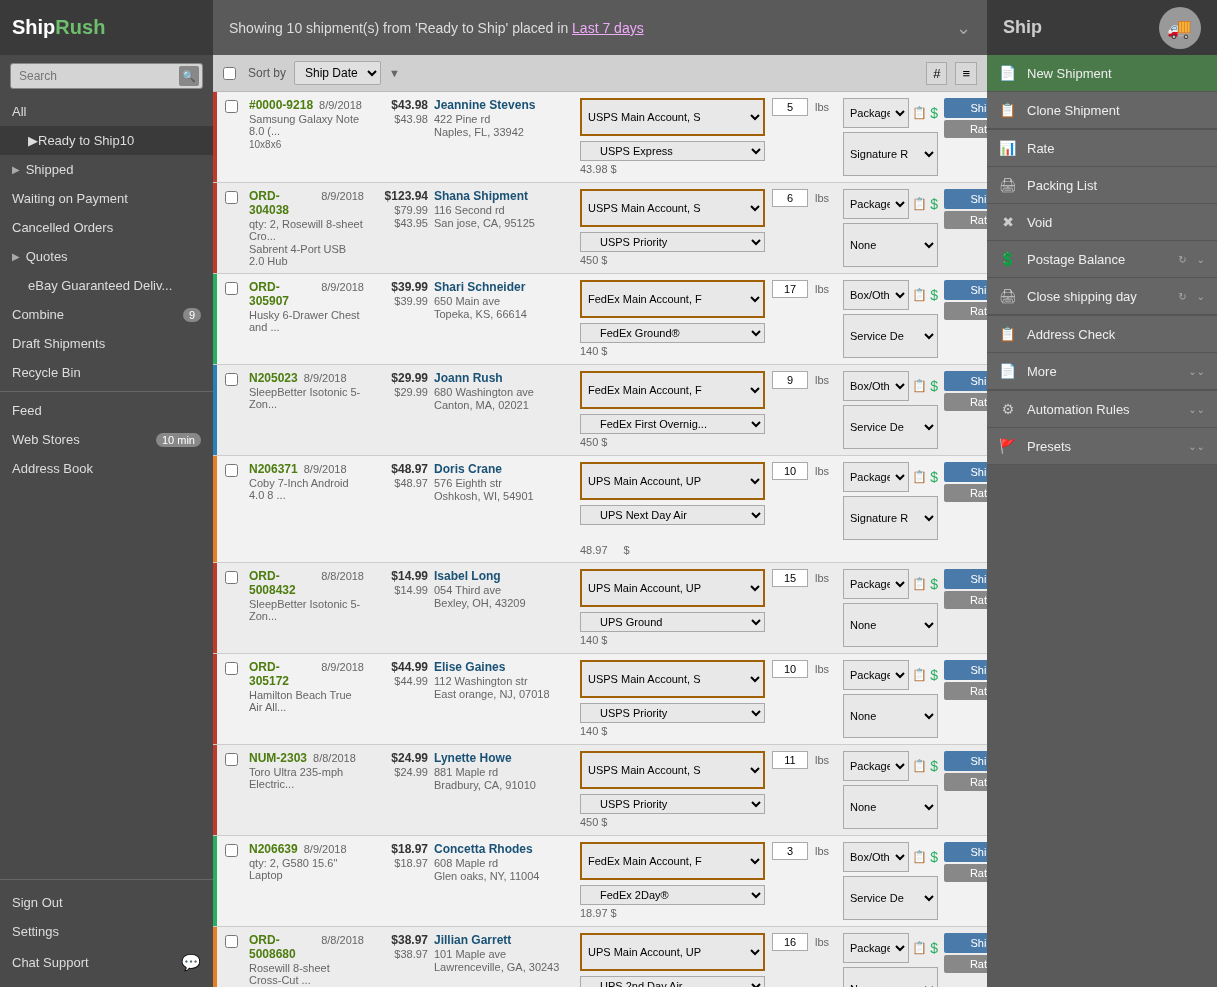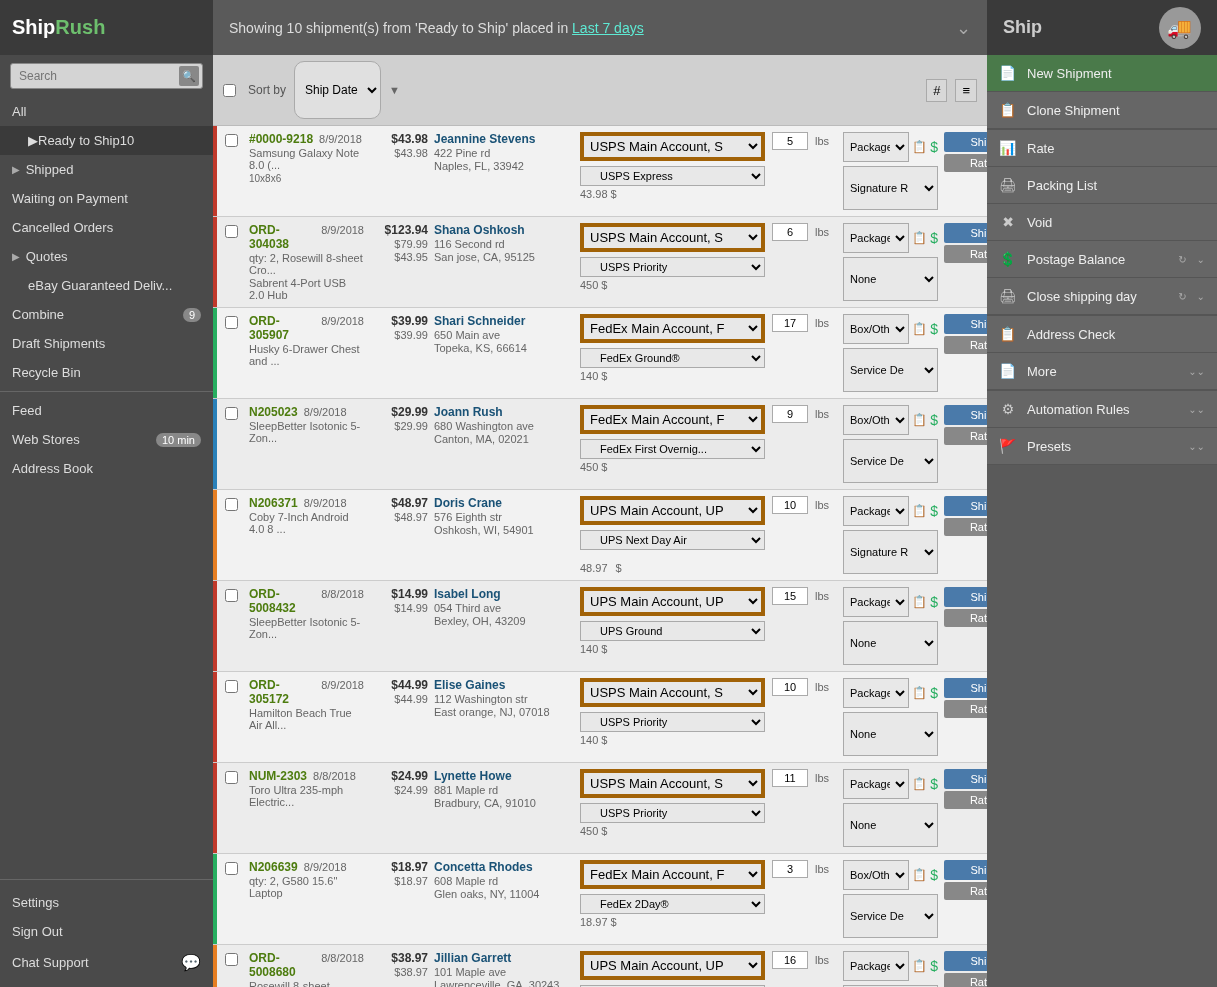--- a/index.html
+++ b/index.html
@@ -111,38 +111,38 @@
       padding: 12px 16px;
       display: flex;
       align-items: center;
       justify-content: space-between;
       height: 55px;
     }
     #main-header-text {
       color: #ddd;
       font-size: 14px;
     }
-    #main-header-text a { color: #5eead4; }
+    #main-header-text a { color: #f0abfc; }
     #header-collapse { color: #aaa; cursor: pointer; font-size: 18px; }
 
     
     #filter-bar {
       background: #d0d0d0;
       padding: 6px 10px;
       display: flex;
       align-items: center;
       gap: 8px;
       border-bottom: 1px solid #bbb;
     }
     #filter-bar select, #filter-bar .sort-btn {
       font-size: 12px;
-      padding: 20px 6px;
+      padding: 3px 6px;
       border: 1px solid #aaa;
       background: #e0e0e0;
-      border-radius: 10px;
+      border-radius: 2px;
     }
     #filter-bar label { color: #555; font-size: 12px; }
     .filter-spacer { flex: 1; }
     .view-btn {
       padding: 3px 6px;
       border: 1px solid #aaa;
       background: #d8d8d8;
       cursor: pointer;
       font-size: 13px;
     }
@@ -232,21 +232,21 @@
     .col-actions { width: 75px; flex-shrink: 0; }
 
     .order-num { font-weight: bold; color: #4d7c0f; font-size: 12px; }
     .order-dt { color: #666; font-size: 11px; }
     .order-product { color: #666; font-size: 11px; margin-top: 1px; }
     .price-top { font-weight: bold; color: #333; font-size: 12px; }
     .price-bottom { color: #666; font-size: 11px; margin-top: 1px; }
     .cust-name { font-weight: bold; color: #1a5276; font-size: 12px; }
     .cust-addr { color: #666; font-size: 11px; margin-top: 1px; }
     .carrier-row { display: flex; align-items: center; gap: 3px; margin-bottom: 3px; }
-    .carrier-sel { font-size: 13px; border: 4px solid #a16207; background: #e8e8e8; padding: 2px 2px; flex: 1; }
+    .carrier-sel { font-size: 11px; border: 2px solid #a16207; background: #e8e8e8; padding: 10px 2px; flex: 1; }
     .service-sel { font-size: 11px; border: 1px solid #aaa; background: #e8e8e8; padding: 2px 15px; flex: 1; margin-top: 2px; width: 100%; }
     .sig-sel { font-size: 11px; border: 1px solid #aaa; background: #e8e8e8; padding: 14px 2px; flex: 1; margin-top: 2px; width: 100%; }
     .w-input { font-size: 11px; border: 1px solid #aaa; background: #fff; padding: 2px; width: 36px; text-align: center; }
     .pkg-sel { font-size: 11px; border: 1px solid #aaa; background: #e8e8e8; padding: 7px 2px; width: 100%; }
     .icon-row { display: flex; gap: 3px; align-items: center; margin-bottom: 2px; }
     .ico { font-size: 12px; color: #555; cursor: pointer; }
     .ico.green { color: #27ae60; font-size: 14px; }
     .action-btns { display: flex; flex-direction: column; gap: 2px; }
     .btn-ship { background: #4a7aaa; color: #fff; border: none; padding: 4px 8px; font-size: 11px; cursor: pointer; border-radius: 2px; width: 100%; }
     .btn-rate { background: #888; color: #fff; border: none; padding: 3px 6px; font-size: 11px; cursor: pointer; border-radius: 2px; width: 100%; }
@@ -310,24 +310,24 @@
     <div class="nav-item">
       <span>Web Stores</span>
       <span class="badge">10 min</span>
     </div>
     <div class="nav-item">
       <span>Address Book</span>
     </div>
   </div>
   <div class="nav-bottom">
     <div class="nav-item">
+      <span>Sign Out</span>
+    </div>
+    <div class="nav-item">
       <span>Settings</span>
-    </div>
-    <div class="nav-item">
-      <span>Sign Out</span>
     </div>
     <div class="nav-item">
       <span>Chat Support</span>
       <span class="chat-icon">💬</span>
     </div>
   </div>
 </div>
 
 <div id="main">
   <div id="main-header">
@@ -408,21 +408,21 @@
         </div>
         <div class="order-product">qty: 2, Rosewill 8-sheet Cro...</div>
         <div class="order-product">Sabrent 4-Port USB 2.0 Hub</div>
       </div>
       <div class="col-price">
         <div class="price-top">$123.94</div>
         <div class="price-bottom">$79.99</div>
         <div class="price-bottom">$43.95</div>
       </div>
       <div class="col-customer">
-        <div class="cust-name">Shana Oshkosh</div>
+        <div class="cust-name">Shana Shipment</div>
         <div class="cust-addr">116 Second rd</div>
         <div class="cust-addr">San jose, CA, 95125</div>
       </div>
       <div class="col-carrier">
         <div class="carrier-row">
           <select class="carrier-sel"><option>USPS Main Account, S</option></select>
         </div>
         <select class="service-sel"><option>USPS Priority</option></select>
         <div style="display:flex;align-items:center;gap:3px;margin-top:2px;">
           <span style="font-size:11px;color:#666">450</span>
@@ -558,21 +558,21 @@
       <div class="col-customer">
         <div class="cust-name">Doris Crane</div>
         <div class="cust-addr">576 Eighth str</div>
         <div class="cust-addr">Oshkosh, WI, 54901</div>
       </div>
       <div class="col-carrier">
         <div class="carrier-row">
           <select class="carrier-sel"><option>UPS Main Account, UP</option></select>
         </div>
         <select class="service-sel"><option>UPS Next Day Air</option></select>
-        <div style="display:flex;align-items:center;gap:8px;margin-top:12px;">
+        <div style="display:flex;align-items:center;gap:16px;margin-top:19px;">
           <span style="font-size:11px;color:#666">48.97</span>
           <span style="font-size:11px;color:#666">$</span>
         </div>
       </div>
       <div class="col-weight"><input type="text" class="w-input" value="10" style=""></div>
       <div class="col-lbs">lbs</div>
       <div class="col-pkg">
         <div class="icon-row">
           <select class="pkg-sel"><option>Package</option></select>
           <span class="ico">📋</span>

